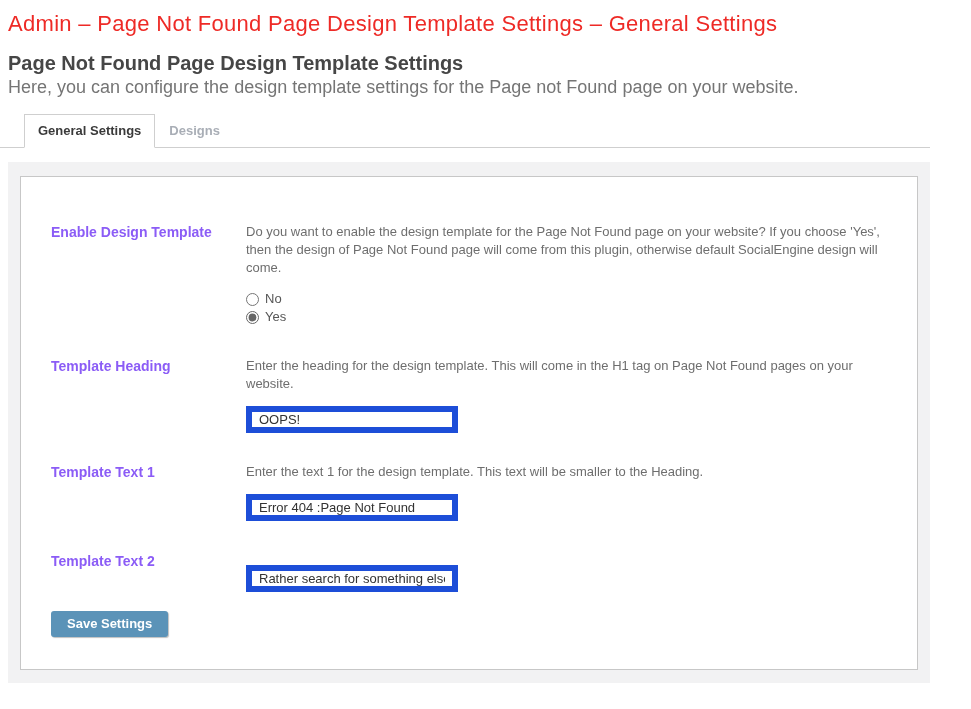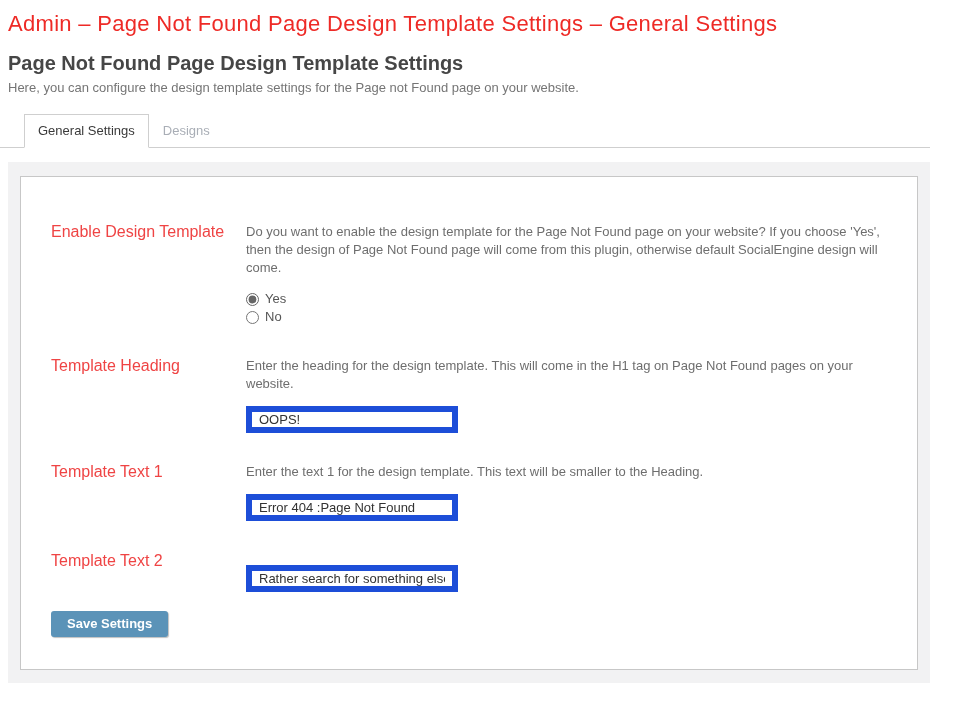--- a/index.html
+++ b/index.html
@@ -12,29 +12,29 @@
     font-size: 22px; font-weight: 400; line-height: 25px;
     color: #ee2a26; letter-spacing: 0.3px;
   }
   .page-heading {
     margin: 19px 8px 0 8px;
     font-size: 20px; font-weight: 700; line-height: 17px;
     color: #464646;
   }
   .page-subtitle {
     margin: 8px 8px 0 8px;
-    font-size: 13px; line-height: 15px; color: #757575;
+    font-size: 18px; line-height: 15px; color: #757575;
   }
 
   .tabs {
     display: flex; align-items: flex-end;
     margin: 19px 11px 0 0; padding-left: 24px;
     border-bottom: 1px solid #cfcfcf;
   }
-  .tab { font-size: 13px; font-weight: 400; line-height: 15px; cursor: pointer; white-space: nowrap; }
+  .tab { font-size: 13px; font-weight: 700; line-height: 15px; cursor: pointer; white-space: nowrap; }
   .tab.active {
     color: #3a3a3a; background: #fff;
     border: 1px solid #cfcfcf; border-bottom: 1px solid #fff;
     margin-bottom: -1px; padding: 8px 13px 9px 13px;
   }
   .tab.inactive { color: #a9aeb6; padding: 8px 14px 9px 14px; }
 
   .container {
     margin: 14px 11px 0 8px;
     background: #f2f2f3;
@@ -44,22 +44,22 @@
     background: #fff;
     border: 1px solid #c7c7c7;
     padding: 46px 30px 32px 30px;
   }
 
   .form-row { display: flex; }
   .form-row.mb1 { margin-bottom: 31px; }
   .form-row.mb2 { margin-bottom: 30px; }
   .row-label {
     flex: 0 0 195px; width: 195px;
-    font-size: 16px; font-weight: 400; line-height: 18px;
-    color: #ef4444; padding-right: 10px;
+    font-size: 14px; font-weight: 700; line-height: 18px;
+    color: #8b5cf6; padding-right: 10px;
   }
   .row-content { max-width: 670px; }
   .row-desc { margin: 0; font-size: 13px; line-height: 18px; color: #6e6e6e; }
 
   .radio-group { margin-top: 13px; }
   .radio-option {
     display: flex; align-items: center;
     font-size: 13px; line-height: 18px; color: #565656; cursor: pointer;
   }
   .radio-option input {
@@ -103,26 +103,26 @@
   <div class="container">
     <div class="panel">
       <form>
 
         <div class="form-row mb1">
           <div class="row-label">Enable Design Template</div>
           <div class="row-content">
             <p class="row-desc">Do you want to enable the design template for the Page Not Found page on your website? If you choose 'Yes', then the design of Page Not Found page will come from this plugin, otherwise default SocialEngine design will come.</p>
             <div class="radio-group">
               <label class="radio-option">
+                <input type="radio" name="enable_design_template" style="">
+                <span>No</span>
+              </label>
+              <label class="radio-option">
                 <input type="radio" name="enable_design_template" checked="" style="">
                 <span>Yes</span>
-              </label>
-              <label class="radio-option">
-                <input type="radio" name="enable_design_template" style="">
-                <span>No</span>
               </label>
             </div>
           </div>
         </div>
 
         <div class="form-row mb2">
           <div class="row-label">Template Heading</div>
           <div class="row-content">
             <p class="row-desc">Enter the heading for the design template. This will come in the H1 tag on Page Not Found pages on your website.</p>
             <input type="text" class="text-input" value="OOPS!" style="">

